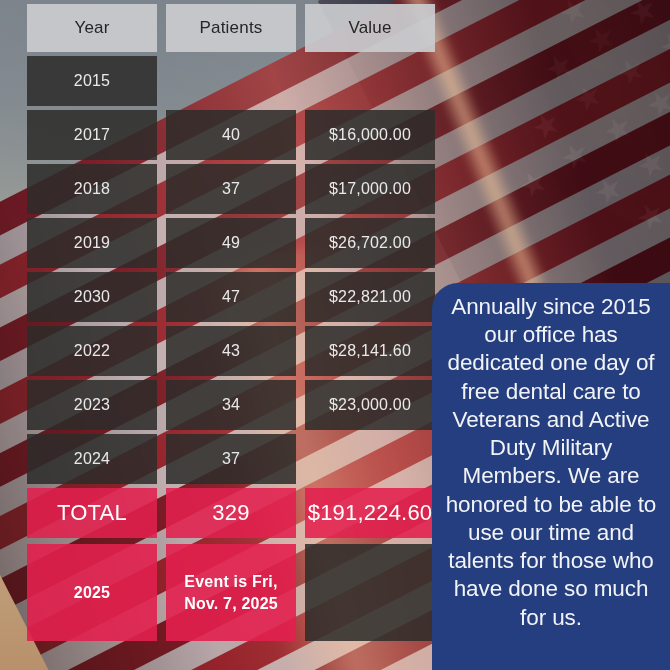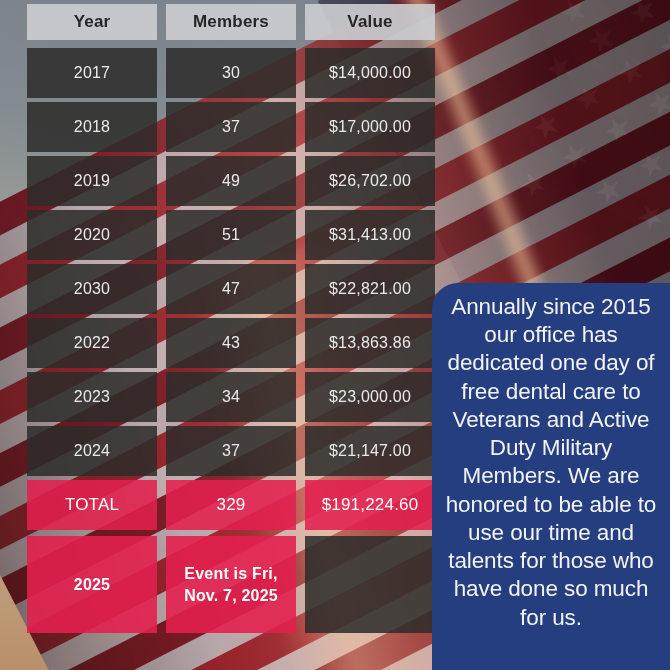--- a/index.html
+++ b/index.html
@@ -138,32 +138,31 @@
     display: flex;
     align-items: center;
     justify-content: center;
     box-sizing: border-box;
     font-size: 16px;
     letter-spacing: .2px;
   }
   .cell.head {
     background: rgba(202,204,207,.92);
     color: #262626;
-    height: 36px;
+    height: 48px;
     font-size: 17px;
-    font-weight: bold;
   }
   .cell.data {
     background: rgba(44,44,42,.86);
     color: #e9e9e9;
   }
   .cell.total {
     background: rgba(226,32,78,.88);
     color: #ffffff;
-    font-size: 17px;
+    font-size: 22px;
   }
   .row.total-row { margin-bottom: 6px; }
   .row.event-row { margin-bottom: 0; }
   .cell.event {
     background: rgba(226,32,78,.90);
     color: #ffffff;
     height: 97px;
     font-weight: bold;
     font-size: 16px;
     line-height: 1.35;
@@ -237,65 +236,60 @@
   <div class="flag-stripes">
     <div class="flag-stripes-shade"></div>
   </div>
   <div class="flag-fold"></div>
   <div class="flag-hoist"></div>
 
   <div class="table">
 
     <div class="row">
       <div class="cell head">Year</div>
-      <div class="cell head">Members</div>
+      <div class="cell head">Patients</div>
       <div class="cell head">Value</div>
     </div>
 
     <div class="row">
+      <div class="cell data">2015</div>
     </div>
     <div class="row">
       <div class="cell data">2017</div>
-      <div class="cell data">30</div>
-      <div class="cell data">$14,000.00</div>
+      <div class="cell data">40</div>
+      <div class="cell data">$16,000.00</div>
     </div>
     <div class="row">
       <div class="cell data">2018</div>
       <div class="cell data">37</div>
       <div class="cell data">$17,000.00</div>
     </div>
     <div class="row">
       <div class="cell data">2019</div>
       <div class="cell data">49</div>
       <div class="cell data">$26,702.00</div>
     </div>
     <div class="row">
-      <div class="cell data">2020</div>
-      <div class="cell data">51</div>
-      <div class="cell data">$31,413.00</div>
-    </div>
-    <div class="row">
       <div class="cell data">2030</div>
       <div class="cell data">47</div>
       <div class="cell data">$22,821.00</div>
     </div>
     <div class="row">
       <div class="cell data">2022</div>
       <div class="cell data">43</div>
-      <div class="cell data">$13,863.86</div>
+      <div class="cell data">$28,141.60</div>
     </div>
     <div class="row">
       <div class="cell data">2023</div>
       <div class="cell data">34</div>
       <div class="cell data">$23,000.00</div>
     </div>
     <div class="row">
       <div class="cell data">2024</div>
       <div class="cell data">37</div>
-      <div class="cell data">$21,147.00</div>
     </div>
 
     <div class="row total-row">
       <div class="cell total">TOTAL</div>
       <div class="cell total">329</div>
       <div class="cell total">$191,224.60</div>
     </div>
 
     <div class="row event-row">
       <div class="cell event year-2025">2025</div>

